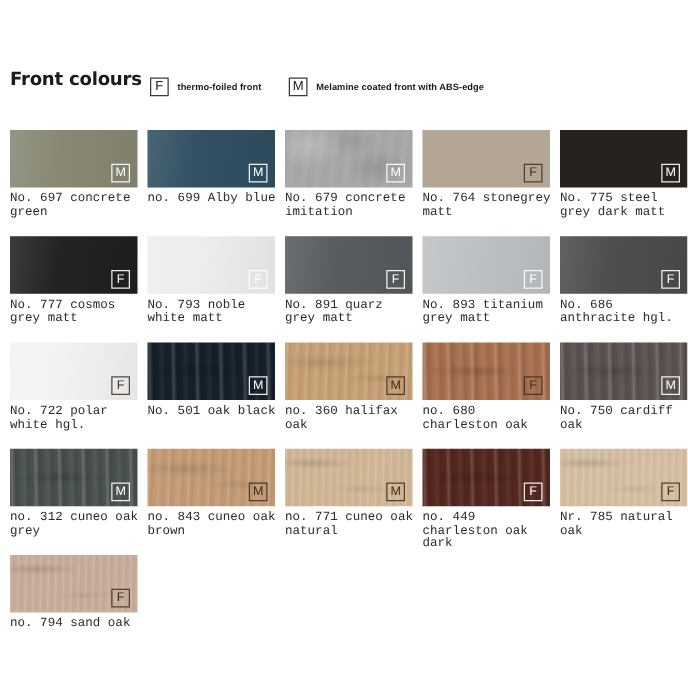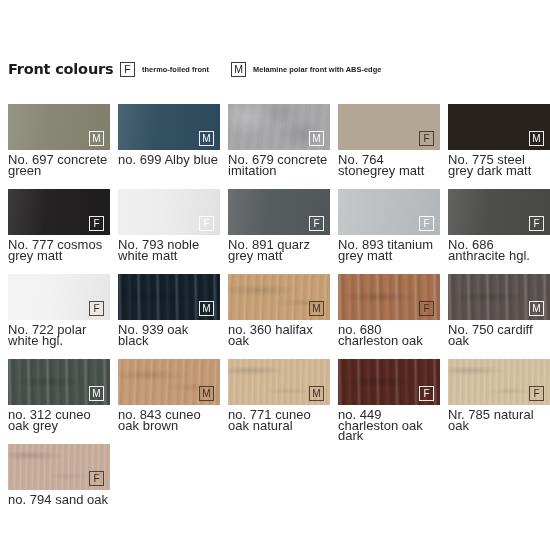--- a/index.html
+++ b/index.html
@@ -17,21 +17,20 @@
   }
 
   
   #header {
     position: absolute;
     left: 8px;
     top: 56px;
     width: 534px;
     height: 26px;
     display: flex;
-    align-items: center;
   }
   #page-title {
     font-size: 14.5px;
     font-weight: bold;
     letter-spacing: -0.2px;
     color: #1b1b1b;
     white-space: nowrap;
     width: 112px;
     font-family: "DejaVu Sans", sans-serif;
   }
@@ -102,25 +101,26 @@
     line-height: 1;
     box-sizing: border-box;
     font-family: "Liberation Sans", sans-serif;
   }
   .swatch-badge.dark {
     border-color: rgba(60,44,30,0.85);
     color: #3c2c1e;
   }
   .swatch-label {
     margin-top: 5px;
-    font-size: 13px;
+    font-size: 10px;
     line-height: 10.5px;
     color: #2b2b2b;
     width: 104px;
     letter-spacing: 0.02px;
+    font-family: Liberation Mono, monospace;
   }
 
   
   .grain {
     position: absolute;
     inset: 0;
     pointer-events: none;
   }
   .grain.g-oak {
     background-image:
@@ -178,21 +178,21 @@
   <div id="header">
     <div id="page-title">Front colours</div>
 
     <div class="legend-entry first">
       <span class="legend-badge">F</span>
       <span class="legend-label">thermo-foiled front</span>
     </div>
 
     <div class="legend-entry second">
       <span class="legend-badge">M</span>
-      <span class="legend-label">Melamine polar front with ABS-edge</span>
+      <span class="legend-label">Melamine coated front with ABS-edge</span>
     </div>
   </div>
 
   <div id="swatch-grid">
       <div class="swatch-cell">
         <div class="swatch-chip" style="background: rgb(134, 134, 114);">
           <div class="grain g-sheen"></div>
           <div class="swatch-badge">M</div>
         </div>
         <div class="swatch-label">No. 697 concrete green</div>
@@ -265,21 +265,21 @@
           <div class="grain g-sheen"></div>
           <div class="swatch-badge dark">F</div>
         </div>
         <div class="swatch-label">No. 722 polar white hgl.</div>
       </div>
       <div class="swatch-cell">
         <div class="swatch-chip" style="background: rgb(21, 32, 42);">
           <div class="grain g-rough"></div>
           <div class="swatch-badge">M</div>
         </div>
-        <div class="swatch-label">No. 939 oak black</div>
+        <div class="swatch-label">No. 501 oak black</div>
       </div>
       <div class="swatch-cell">
         <div class="swatch-chip" style="background: rgb(199, 159, 116);">
           <div class="grain g-oak"></div>
           <div class="swatch-badge dark">M</div>
         </div>
         <div class="swatch-label">no. 360 halifax oak</div>
       </div>
       <div class="swatch-cell">
         <div class="swatch-chip" style="background: rgb(169, 113, 79);">

